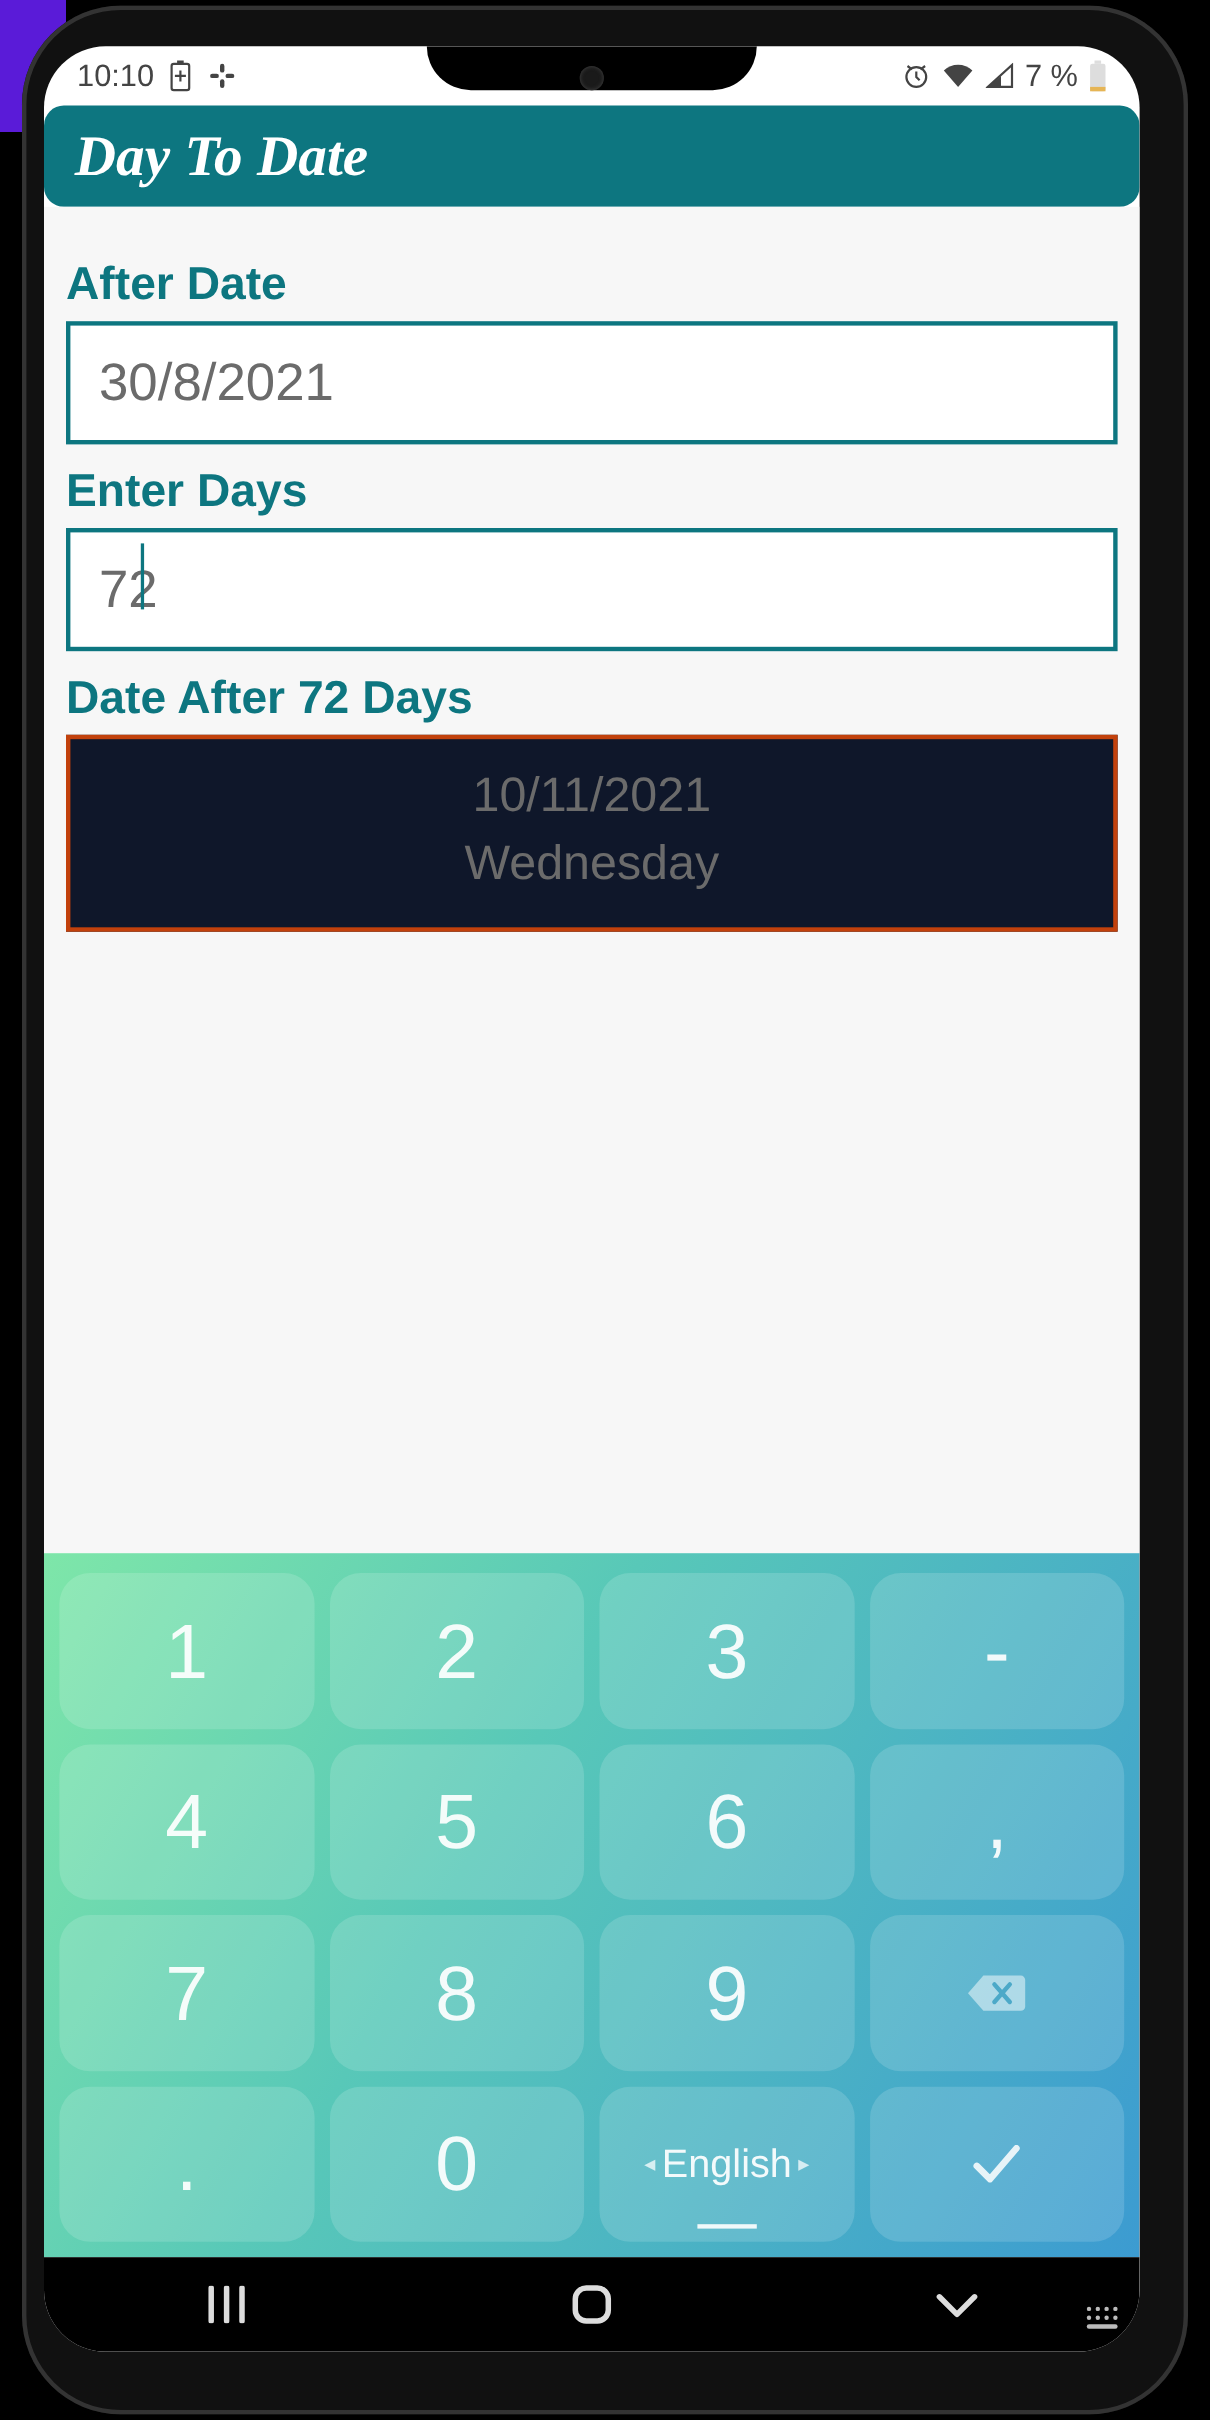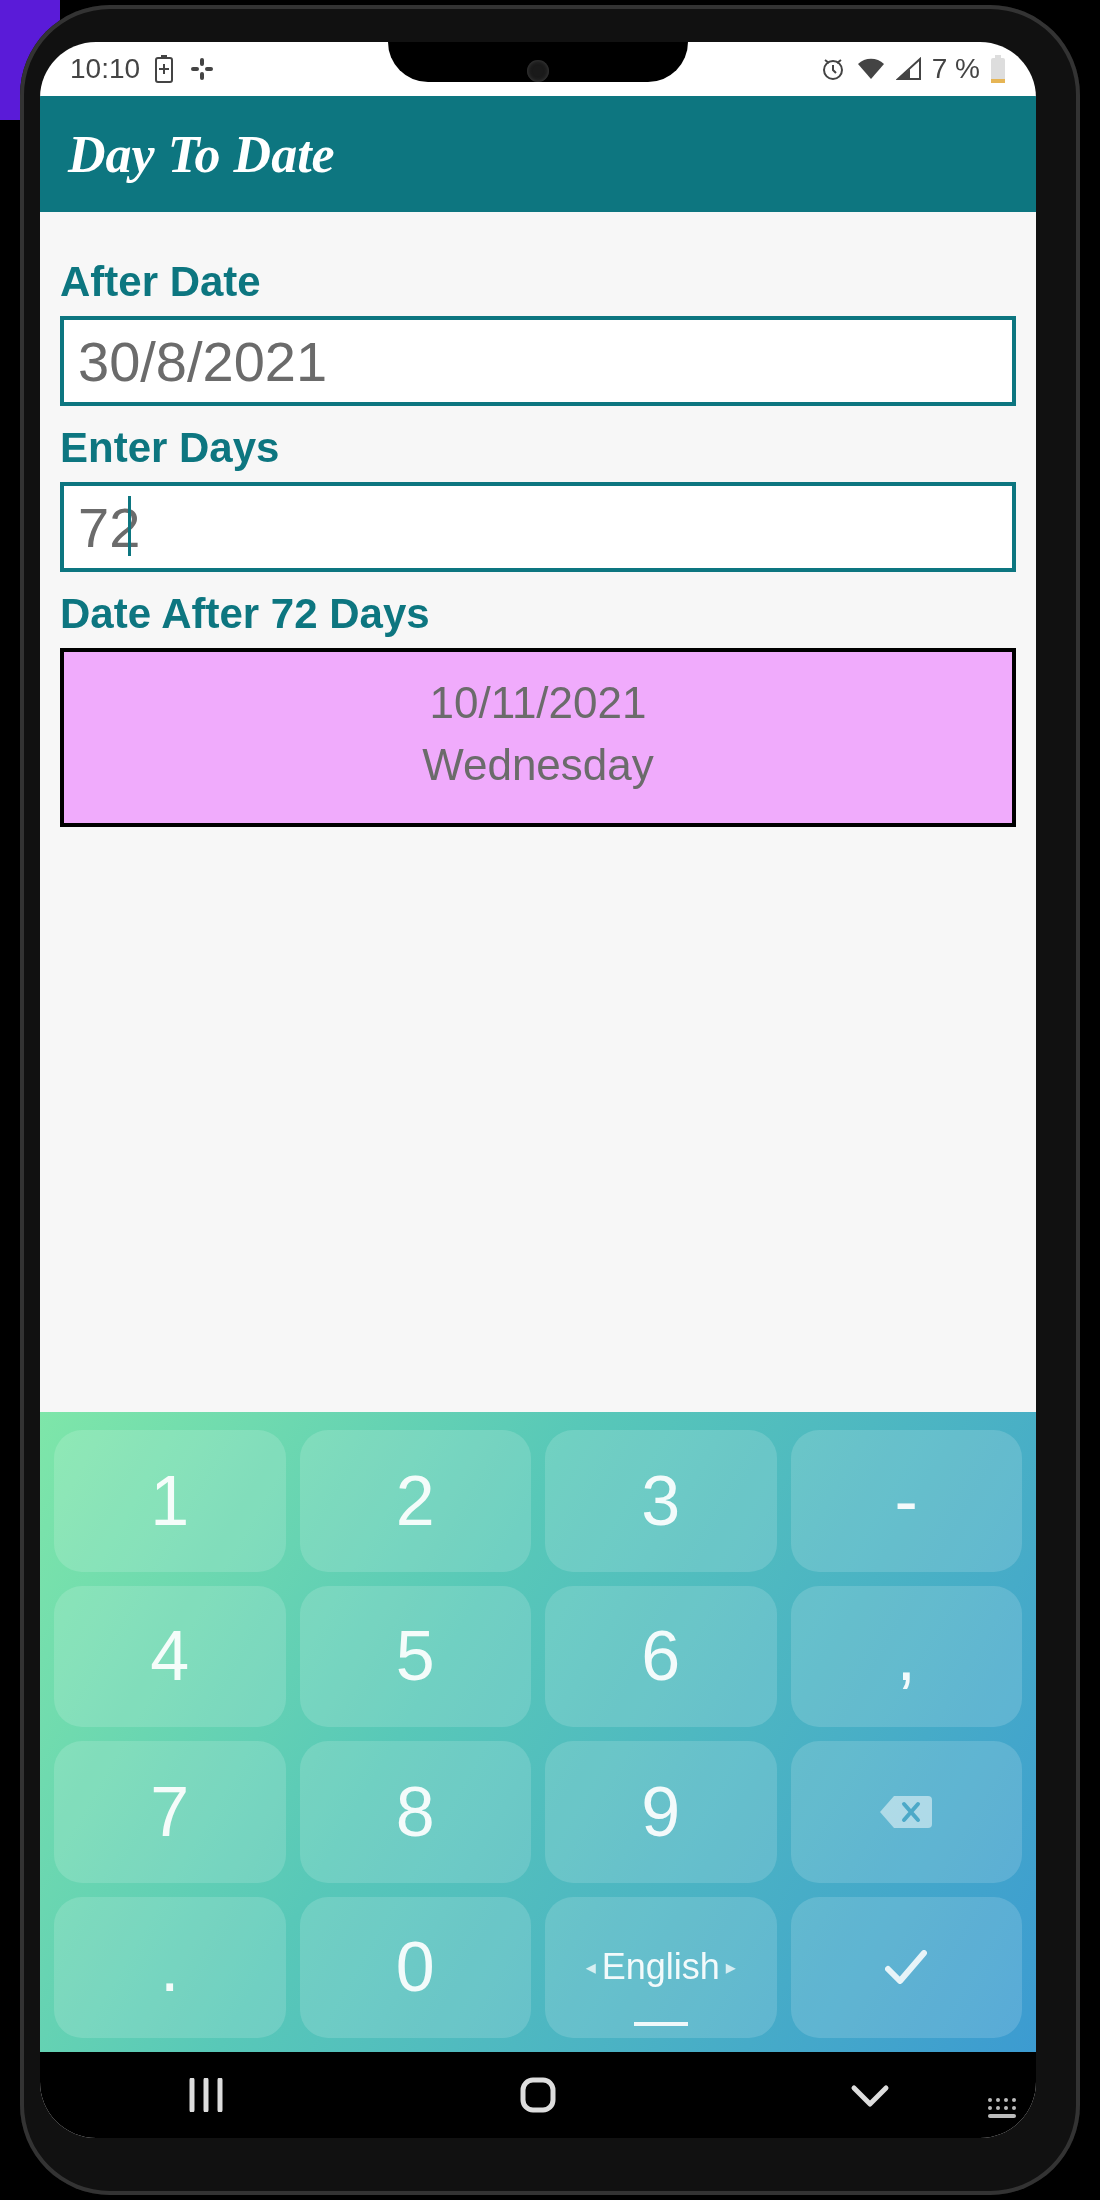--- a/index.html
+++ b/index.html
@@ -42,25 +42,26 @@
     padding: 0 30px;
     font-family: Arial, sans-serif;
     font-size: 28px;
     color: #444;
   }
   .status-left { display: flex; align-items: center; gap: 14px; }
   .status-right { display: flex; align-items: center; gap: 10px; }
   .status-bar svg { display: block; }
   
   .app-bar {
-    height: 116px;
+    height: 92px;
     background: #0d7680;
     display: flex;
     align-items: center;
     padding-left: 28px;
+    border-radius: 18px;
   }
   .app-title {
     color: #fff;
     font-family: Georgia, "Times New Roman", serif;
     font-style: italic;
     font-weight: bold;
     font-size: 52px;
   }
   
   .content {
@@ -69,45 +70,45 @@
     padding: 28px 20px 0 20px;
   }
   .field-label {
     color: #0d7680;
     font-weight: bold;
     font-size: 42px;
     margin: 18px 0 10px 0;
   }
   .text-field {
     width: 100%;
-    height: 90px;
+    height: 112px;
     border: 4px solid #0d7680;
     background: #fff;
     font-family: "Comic Sans MS", cursive, sans-serif;
-    font-size: 56px;
+    font-size: 48px;
     color: #6b6b6b;
-    padding: 0 14px;
+    padding: 0 26px;
     outline: none;
   }
   .cursor-field {
     position: relative;
   }
   .cursor-field::after {
     content: "";
     position: absolute;
     left: 68px;
     top: 14px;
     width: 3px;
     height: 60px;
     background: #0d7680;
   }
   .result-box {
     width: 100%;
-    border: 4px solid #000000;
-    background: #f0abfc;
+    border: 4px solid #c2410c;
+    background: #0f172a;
     padding: 20px 0 28px 0;
     text-align: center;
   }
   .result-date, .result-day {
     color: #6b6b6b;
     font-size: 44px;
     line-height: 1.4;
   }
   
   .keyboard {

